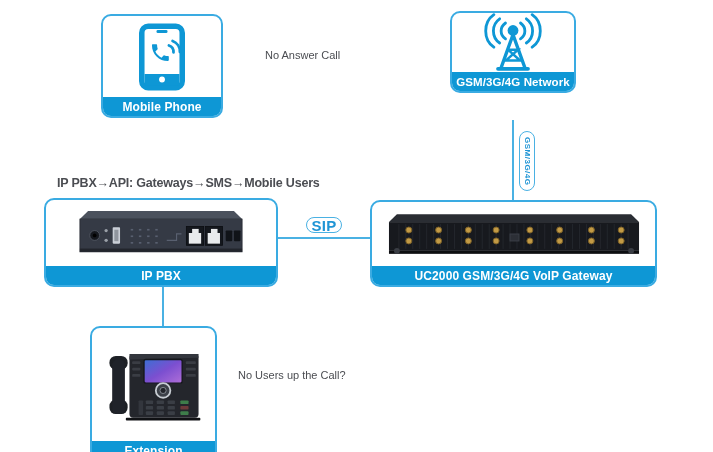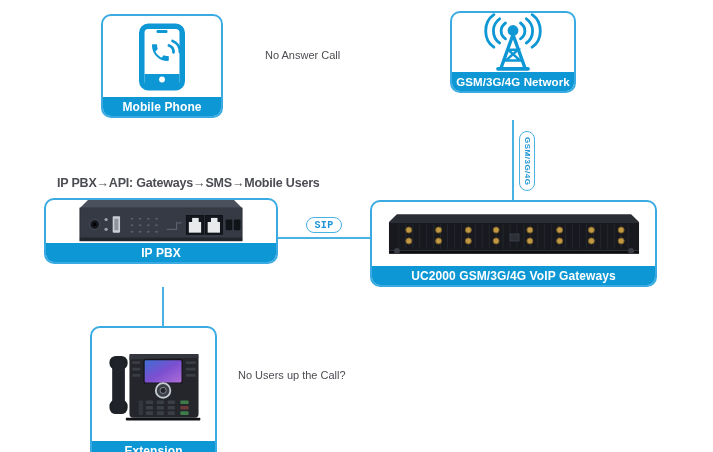--- a/index.html
+++ b/index.html
@@ -21,21 +21,21 @@
     display:flex;align-items:center;justify-content:center;
     letter-spacing:0.1px;white-space:nowrap;
   }
   .conn{position:absolute;background:#4ab1e3;}
   .pill{
     position:absolute;background:#ffffff;border:1.5px solid #4ab1e3;
     color:#2095d5;font-weight:bold;
     display:flex;align-items:center;justify-content:center;
     box-sizing:border-box;
   }
-  .pill-h{border-radius:9px;font-size:10px;letter-spacing:0.3px;font-family:Liberation Mono, monospace;}
+  .pill-h{border-radius:9px;font-size:15px;letter-spacing:0.3px;}
   .pill-v{border-radius:8px;font-size:8px;}
   .pill-v .vtext{
     writing-mode:vertical-rl;text-orientation:mixed;
     letter-spacing:0.5px;white-space:nowrap;
   }
   .note{
     position:absolute;color:#4b4d52;font-weight:normal;font-size:11px;
     white-space:nowrap;
   }
   .flow-note{
@@ -83,21 +83,21 @@
     <div class="node-bar" style="font-size:11.5px;">GSM/3G/4G Network</div>
   </div>
 
   <div class="conn" style="left:512px;top:120px;width:2px;height:80px;"></div>
   <div class="pill pill-v" style="left:519px;top:131px;width:16px;height:60px;">
     <span class="vtext">GSM/3G/4G</span>
   </div>
 
   <div class="flow-note" style="left:45px;top:176px;padding-left:12px;">IP PBX→API: Gateways→SMS→Mobile Users</div>
 
-  <div class="node" style="left:44px;top:198px;width:234px;height:66px;">
+  <div class="node" style="left:44px;top:198px;width:234px;height:89px;">
     <div class="node-body">
       <svg width="172" height="52" viewBox="0 0 210 62">
         <polygon points="16,4 194,4 204,14 6,14" fill="#4b515c"></polygon>
         <rect x="6" y="14" width="198" height="40" fill="#353a45" stroke="#262a32" stroke-width="1"></rect>
         <rect x="6" y="50" width="198" height="4" fill="#22252c"></rect>
         <circle cx="24" cy="34" r="6" fill="#15181e" stroke="#555b66" stroke-width="1"></circle>
         <circle cx="24" cy="34" r="2.3" fill="#000"></circle>
         <circle cx="38" cy="28" r="2" fill="#9aa0a8"></circle>
         <circle cx="38" cy="40" r="2" fill="#9aa0a8"></circle>
         <rect x="46" y="24" width="9" height="20" rx="1" fill="#c9ced6"></rect>
@@ -162,21 +162,21 @@
             <circle cx="208" cy="31" r="3"></circle>
           <circle cx="238" cy="20" r="3"></circle>
             <circle cx="238" cy="31" r="3"></circle>
         </g>
         <rect x="126" y="24" width="9" height="7" fill="#2c2f36" stroke="#3b3f47" stroke-width="1"></rect>
         <rect x="4" y="41" width="252" height="3" fill="#0d0e11"></rect>
         <circle cx="12" cy="41" r="3" fill="#3a3d44"></circle>
         <circle cx="248" cy="41" r="3" fill="#3a3d44"></circle>
       </svg>
     </div>
-    <div class="node-bar">UC2000 GSM/3G/4G VoIP Gateways</div>
+    <div class="node-bar">UC2000 GSM/3G/4G VoIP Gateway</div>
   </div>
 
   <div class="conn" style="left:162px;top:287px;width:2px;height:39px;"></div>
 
   <div class="node" style="left:90px;top:326px;width:127px;height:136px;">
     <div class="node-body">
       <svg width="100" height="80" viewBox="0 0 110 88">
         <defs>
           <linearGradient id="scrGrad" x1="0" y1="0" x2="1" y2="1">
             <stop offset="0" stop-color="#3b6fd4"></stop>

